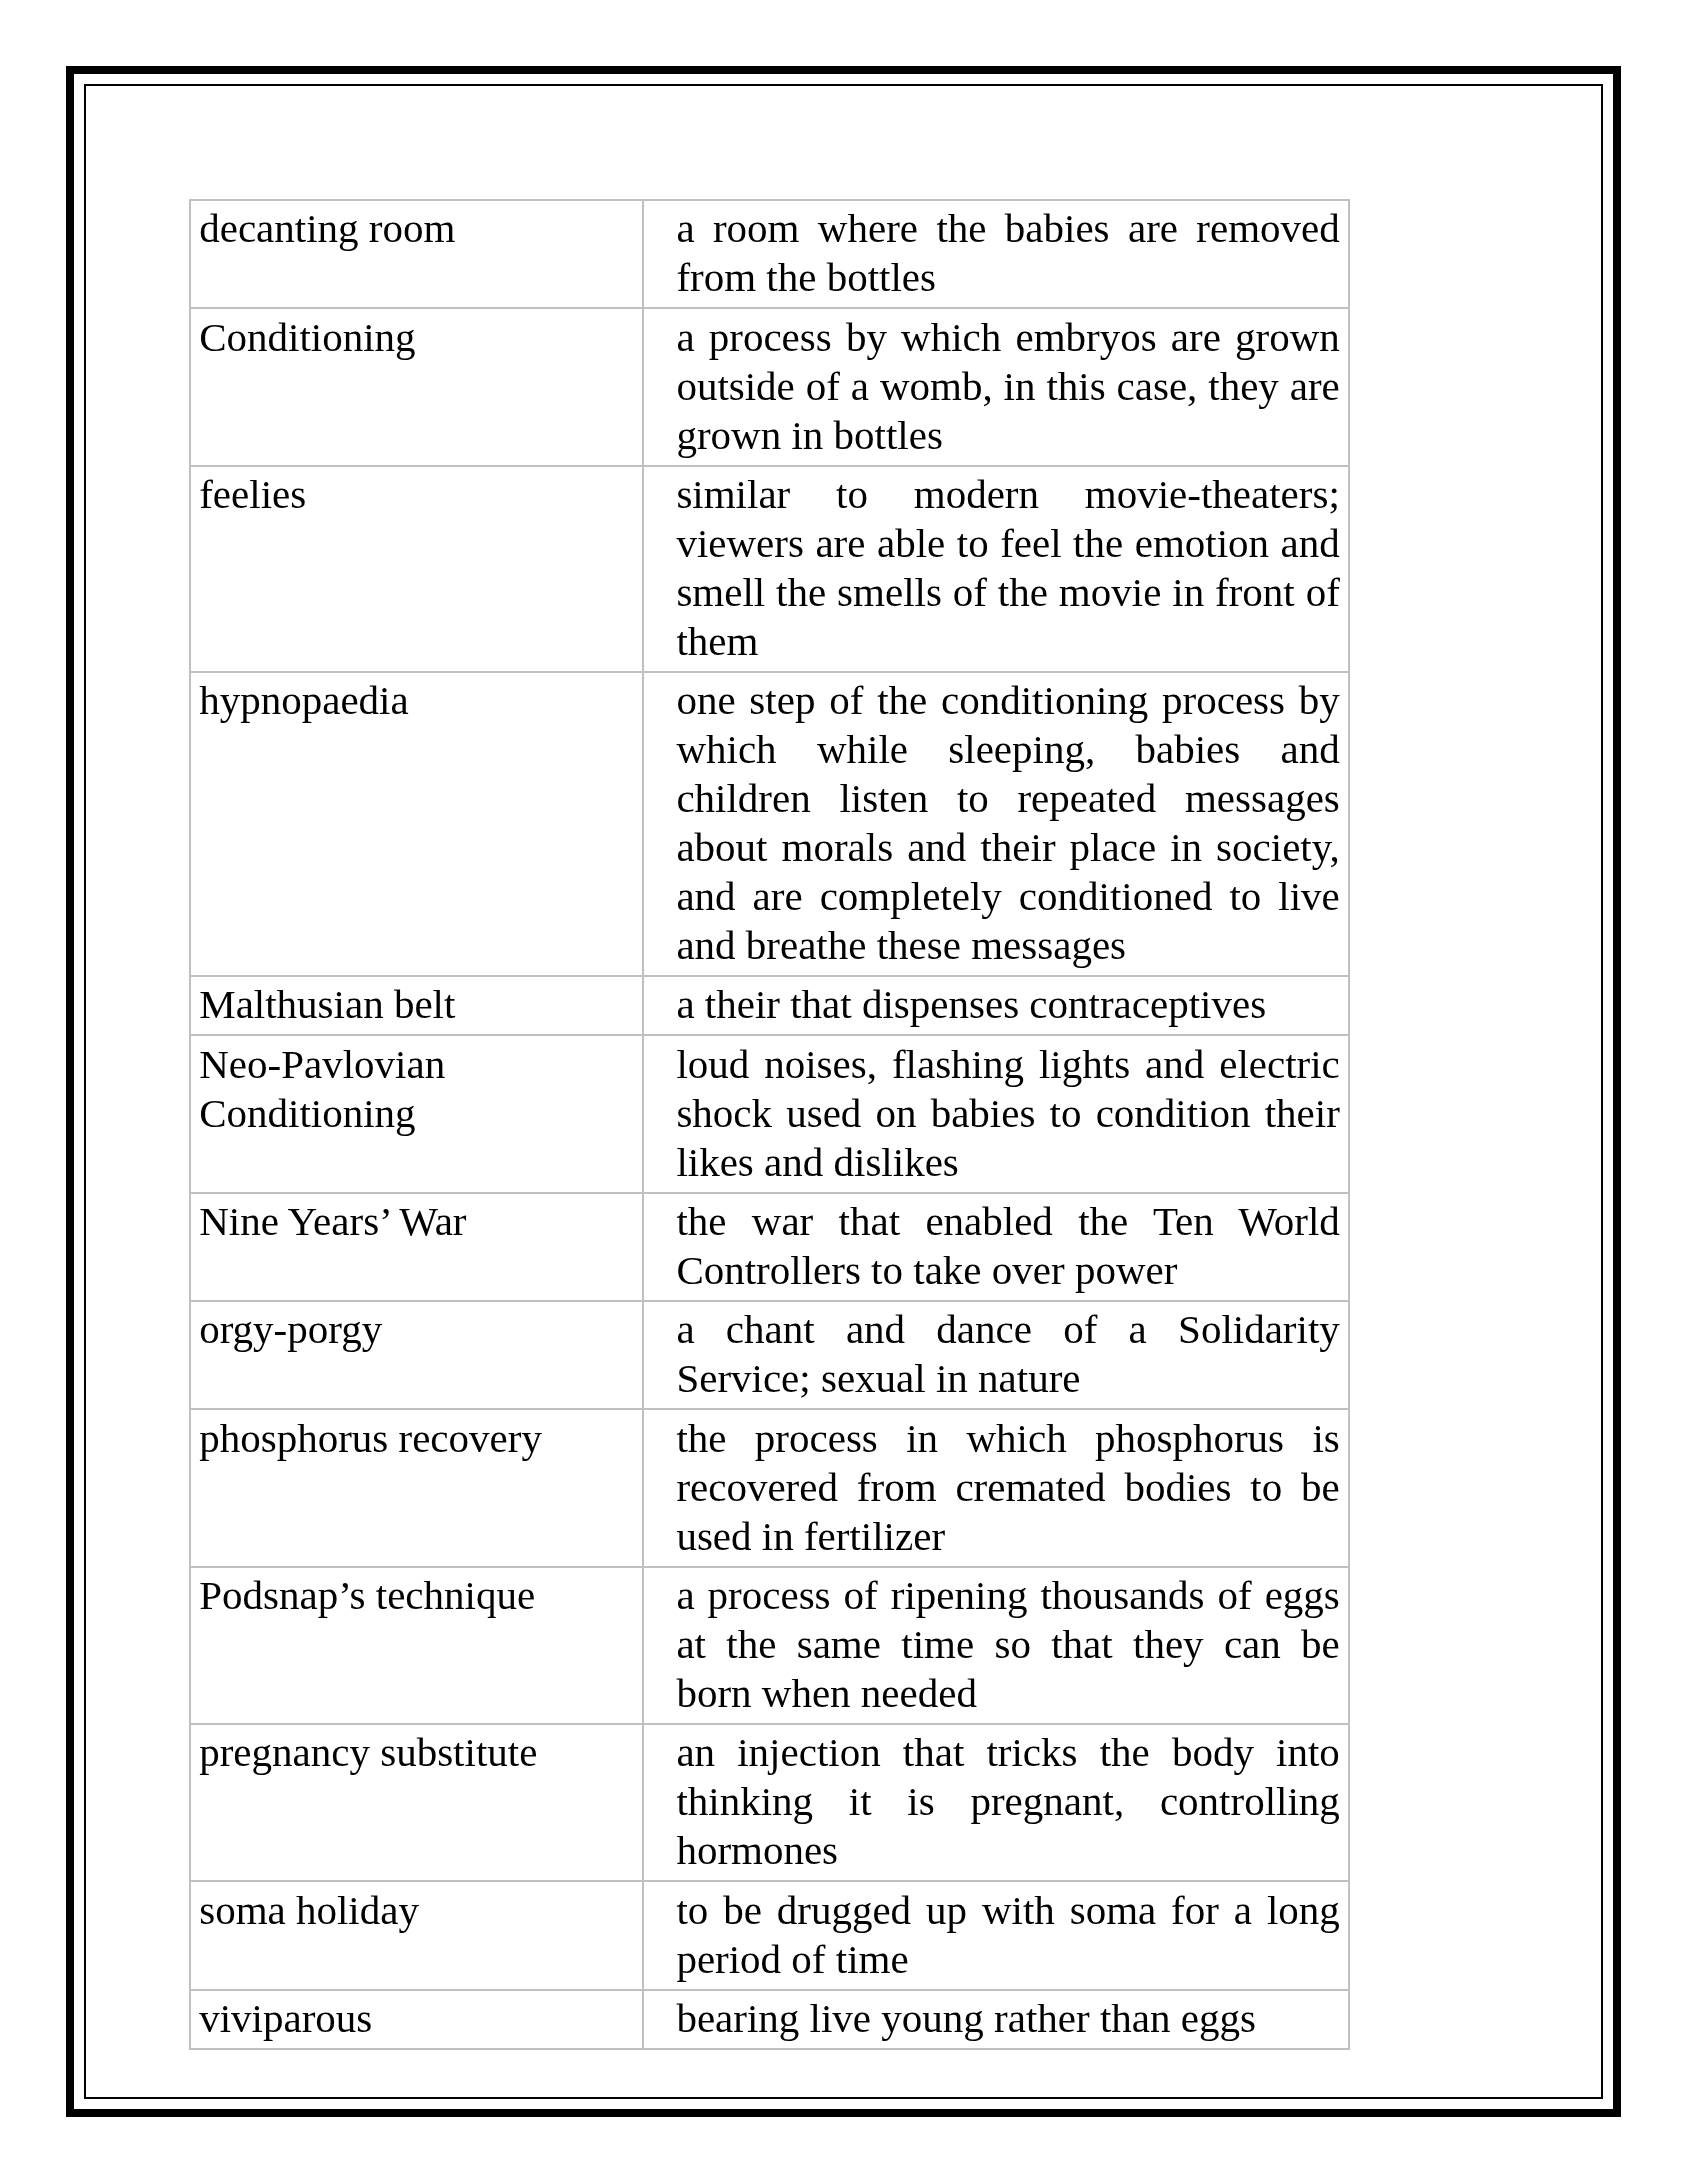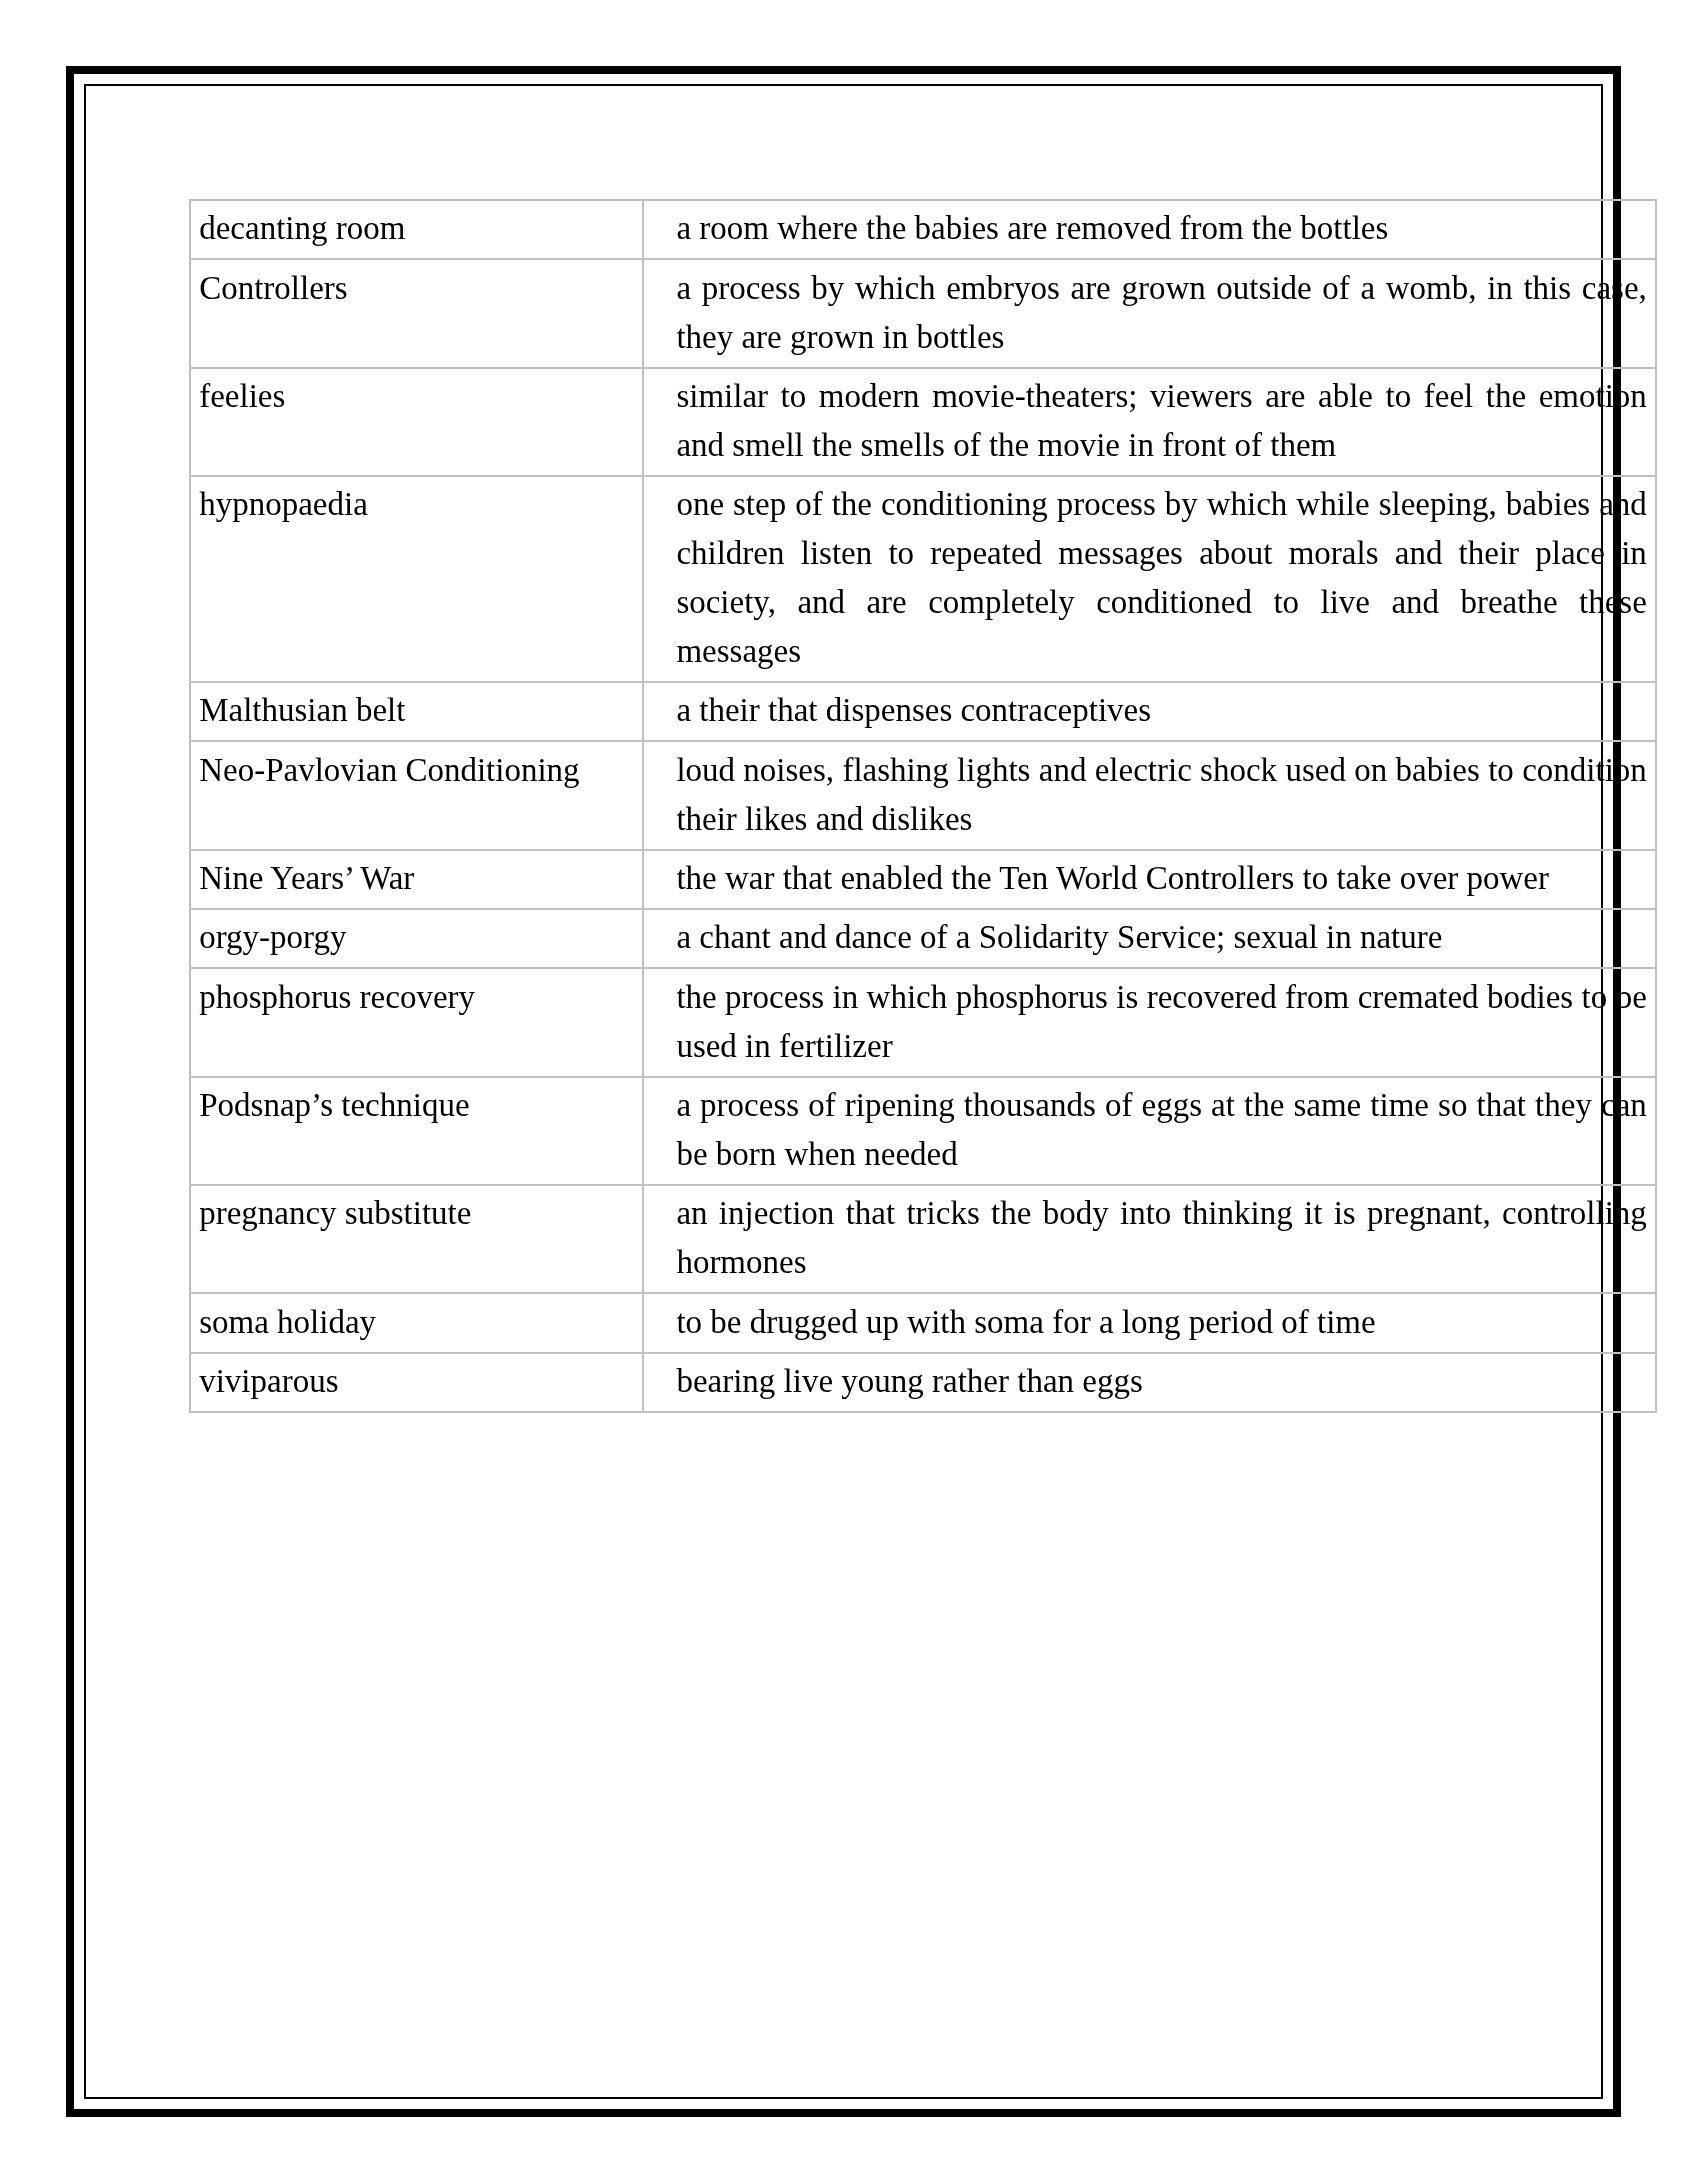--- a/index.html
+++ b/index.html
@@ -10,24 +10,24 @@
     box-sizing: border-box;
     border: 8.2px solid #000000;
   }
   .page-border-inner {
     position: absolute; left: 10px; top: 10px; right: 10px; bottom: 10px;
     box-sizing: border-box;
     border: 2.5px solid #000000;
   }
   .glossary-table {
     position: absolute; left: 189px; top: 199px;
-    width: 1468px;
+    width: 1161px;
     border-collapse: collapse;
     font-family: "Liberation Serif", "DejaVu Serif", serif;
-    font-size: 33px;
+    font-size: 41px;
     line-height: 49px;
     color: #000000;
   }
   .glossary-table td {
     border: 2.5px solid #c0c0c0;
     padding: 3.3px 8.2px 5px 8.2px;
     vertical-align: top;
   }
   .glossary-table td.term { width: 435px; text-align: left; }
   .glossary-table td.definition { text-align: justify; padding-left: 32px; }
@@ -39,21 +39,21 @@
   <div class="page-border-inner"></div>
 </div>
 
 <table class="glossary-table">
   <tbody id="glossary-body">
       <tr>
         <td class="term">decanting room</td>
         <td class="definition">a room where the babies are removed from the bottles</td>
       </tr>
       <tr>
-        <td class="term">Controllers</td>
+        <td class="term">Conditioning</td>
         <td class="definition">a process by which embryos are grown outside of a womb, in this case, they are grown in bottles</td>
       </tr>
       <tr>
         <td class="term">feelies</td>
         <td class="definition">similar to modern movie-theaters; viewers are able to feel the emotion and smell the smells of the movie in front of them</td>
       </tr>
       <tr>
         <td class="term">hypnopaedia</td>
         <td class="definition">one step of the conditioning process by which while sleeping, babies and children listen to repeated messages about morals and their place in society, and are completely conditioned to live and breathe these messages</td>
       </tr>

